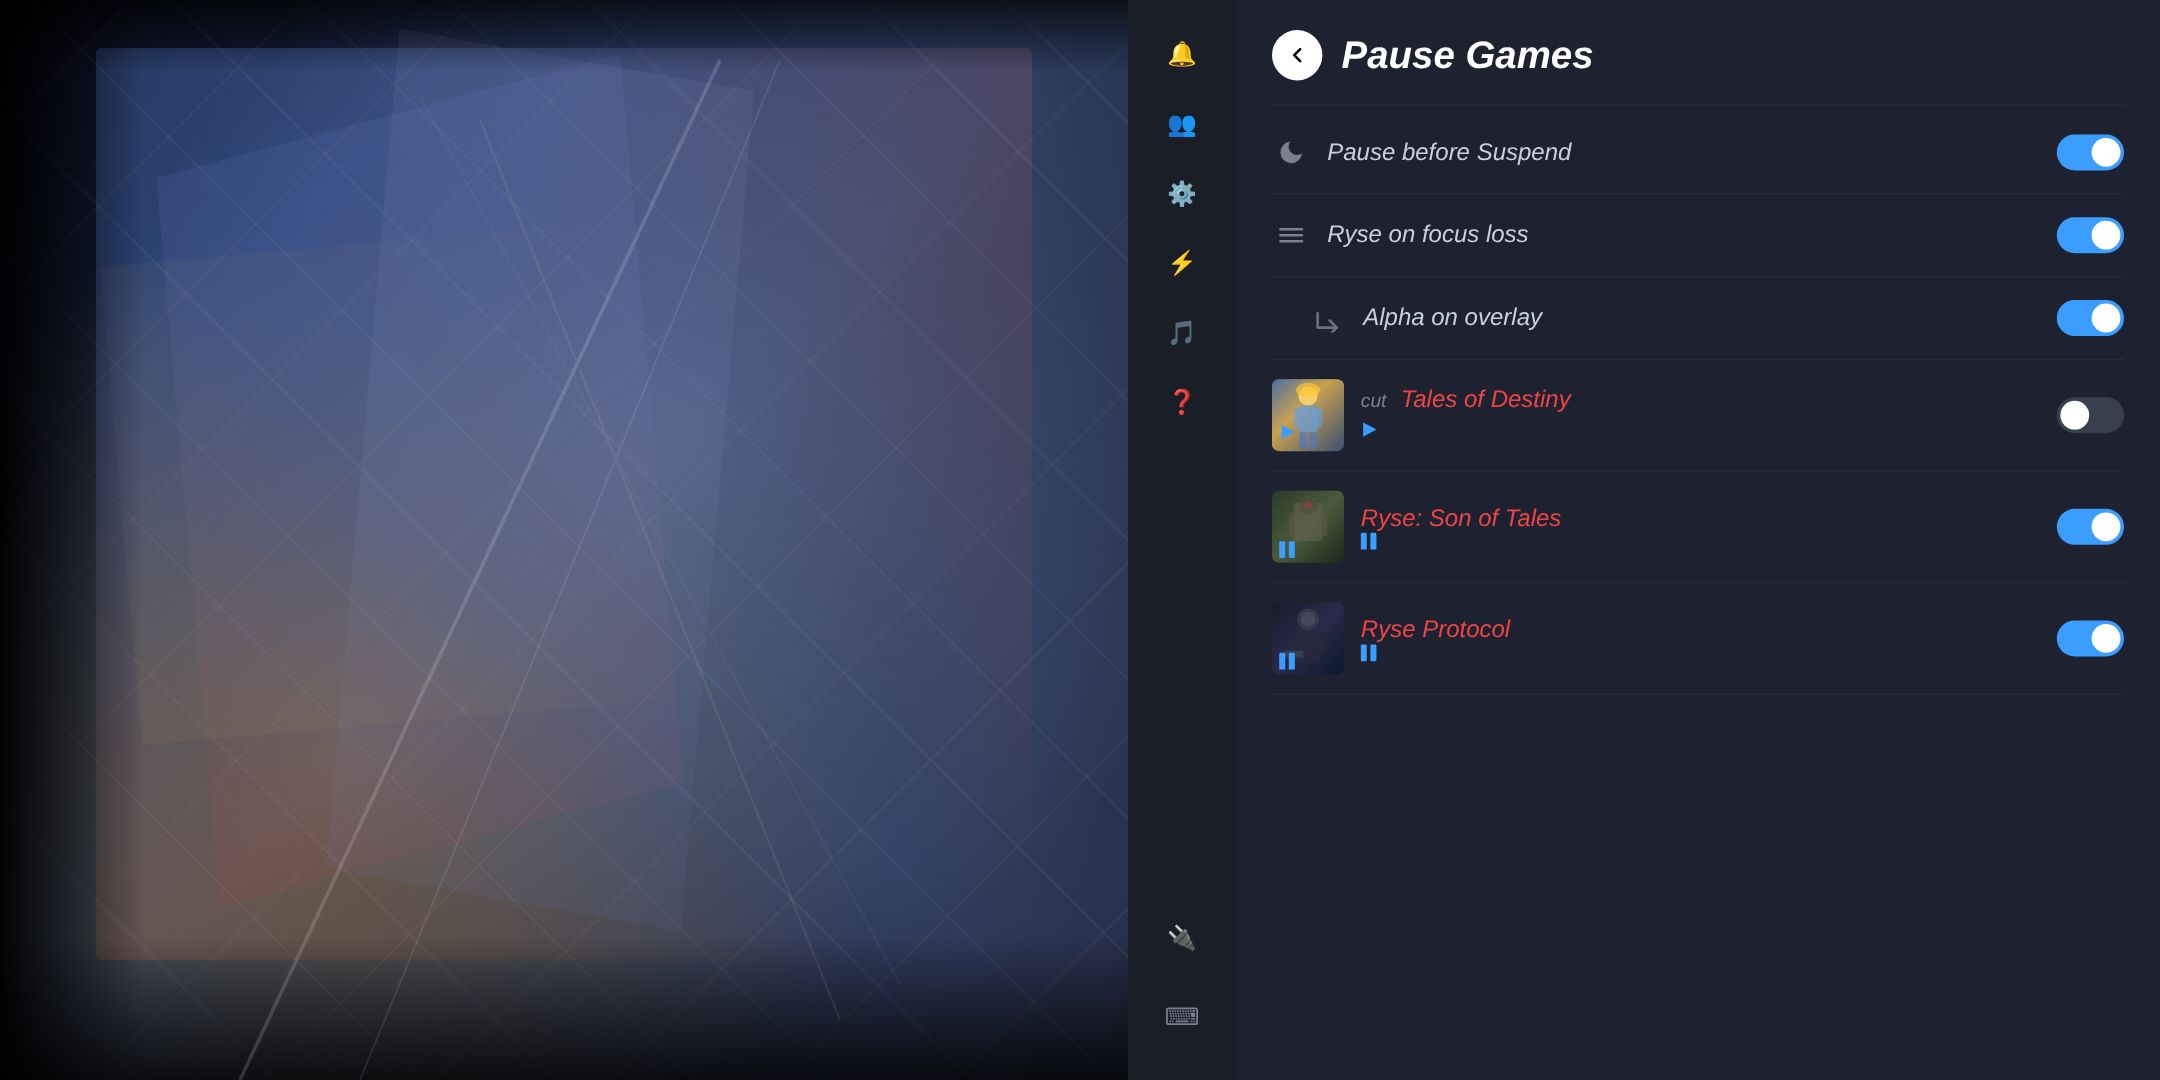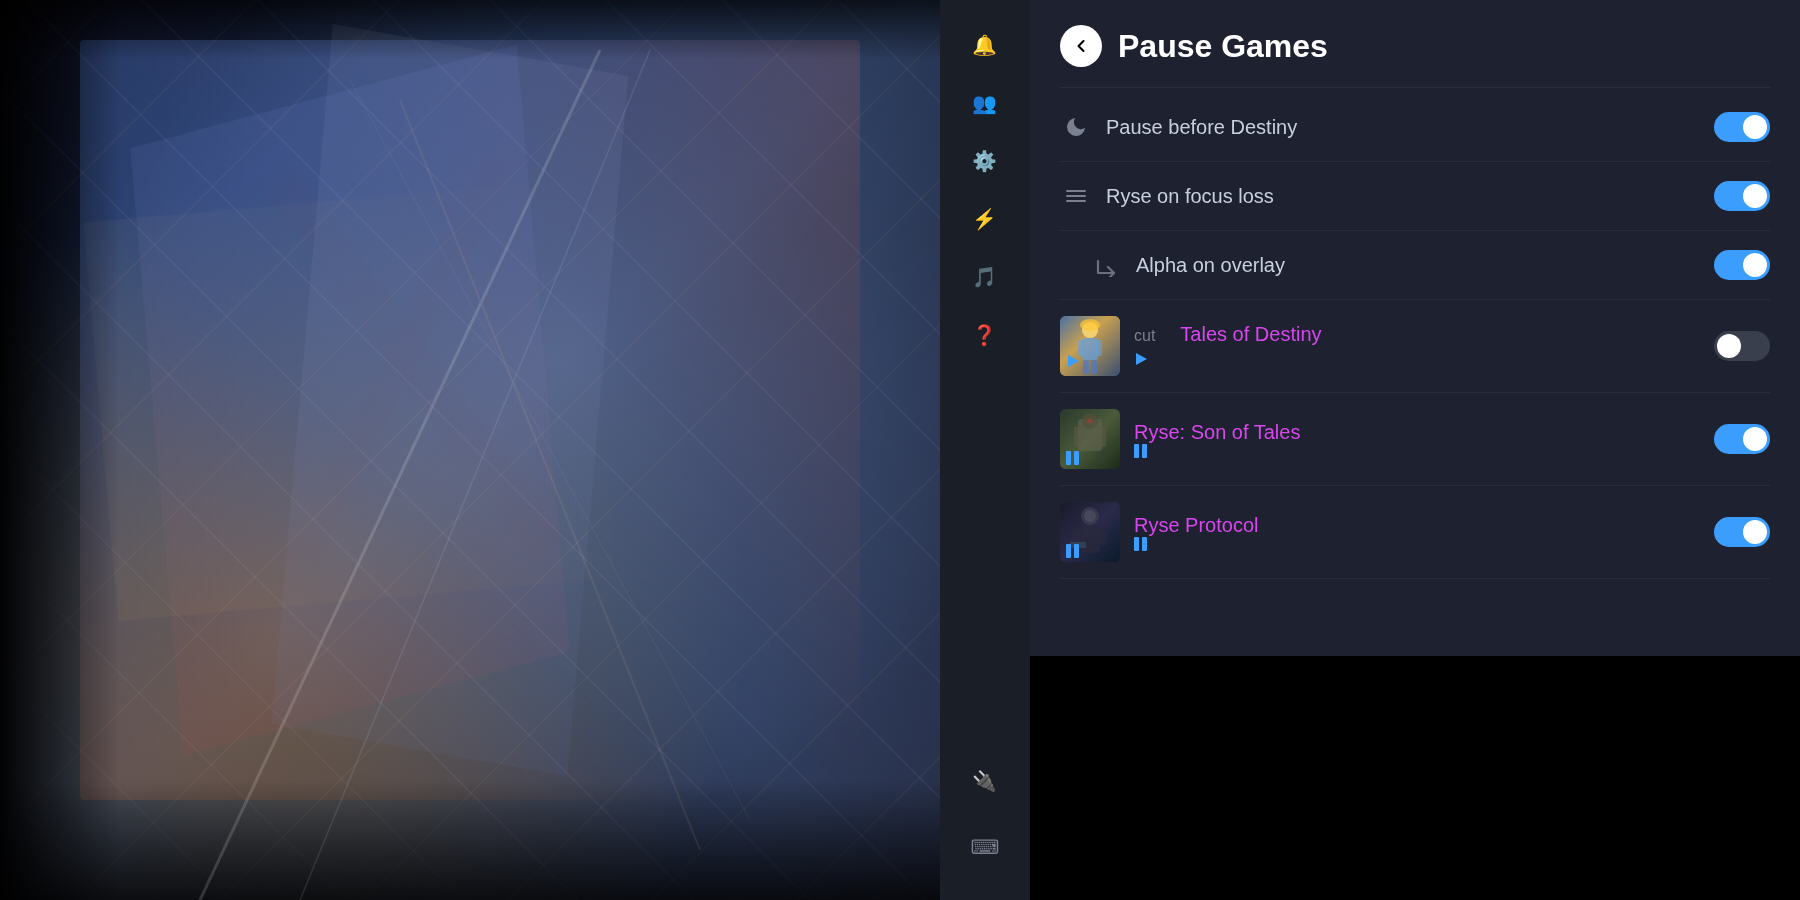--- a/index.html
+++ b/index.html
@@ -150,23 +150,24 @@
       display: flex;
       flex-direction: column;
       align-items: center;
       gap: 8px;
     }
 
     
     .settings-panel {
       flex: 1;
       background: #1e2230;
-      height: 656px;
+      height: 900px;
       padding: 0 30px;
       overflow-y: auto;
+      font-style: italic;
     }
 
     .panel-header {
       display: flex;
       align-items: center;
       padding: 25px 0 20px;
       border-bottom: 1px solid rgba(255,255,255,0.06);
       margin-bottom: 5px;
     }
 
@@ -293,21 +294,21 @@
     .thumb-alpha {
       background: linear-gradient(135deg, #1a1a2a 0%, #2a2a3a 30%, #1a2a3a 60%, #0a1a2a 100%);
     }
 
     .game-info {
       flex: 1;
     }
 
     .game-name {
       font-size: 20px;
-      color: #d946ef;
+      color: #ef4444;
       font-weight: 500;
       margin-bottom: 6px;
     }
 
     .game-status-icons {
       display: flex;
       gap: 6px;
       align-items: center;
     }
 
@@ -391,21 +392,21 @@
     <span class="panel-title">Pause Games</span>
   </div>
 
   <div class="setting-row">
     <div class="setting-icon">
 
       <svg width="24" height="24" viewBox="0 0 24 24" fill="none">
         <path d="M21 12.79A9 9 0 1 1 11.21 3 7 7 0 0 0 21 12.79z" fill="#7a8090"></path>
       </svg>
     </div>
-    <span class="setting-label">Pause before Destiny</span>
+    <span class="setting-label">Pause before Suspend</span>
     <div class="toggle on">
       <div class="toggle-knob"></div>
     </div>
   </div>
 
   <div class="setting-row">
     <div class="setting-icon">
 
       <svg width="24" height="24" viewBox="0 0 24 24" fill="none">
         <line x1="3" y1="7" x2="21" y2="7" stroke="#7a8090" stroke-width="2" stroke-linecap="round"></line>
@@ -455,21 +456,21 @@
         <ellipse cx="30" cy="9" rx="10" ry="6" fill="rgba(255,200,50,0.7)"></ellipse>
       </svg>
 
       <div style="position:absolute;bottom:4px;left:6px;">
         <svg width="14" height="14" viewBox="0 0 14 14">
           <polygon points="2,1 13,7 2,13" fill="#3b9eff"></polygon>
         </svg>
       </div>
     </div>
     <div class="game-info">
-      <div style="display:flex;align-items:baseline;gap:17px;">
+      <div style="display:flex;align-items:baseline;gap:4px;">
         <span class="game-cut-label">cut</span>
         <span class="game-name">Tales of Destiny</span>
       </div>
       <div class="game-status-icons">
         <span>
           <svg width="14" height="14" viewBox="0 0 14 14">
             <polygon points="2,1 13,7 2,13" fill="#3b9eff"></polygon>
           </svg>
         </span>
       </div>

